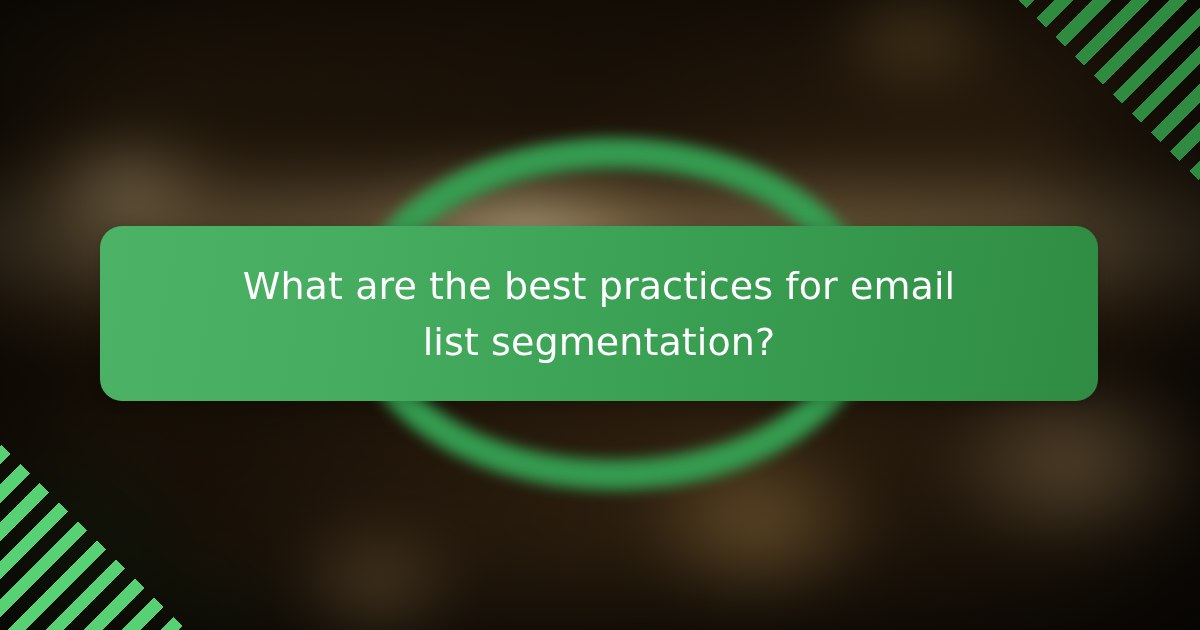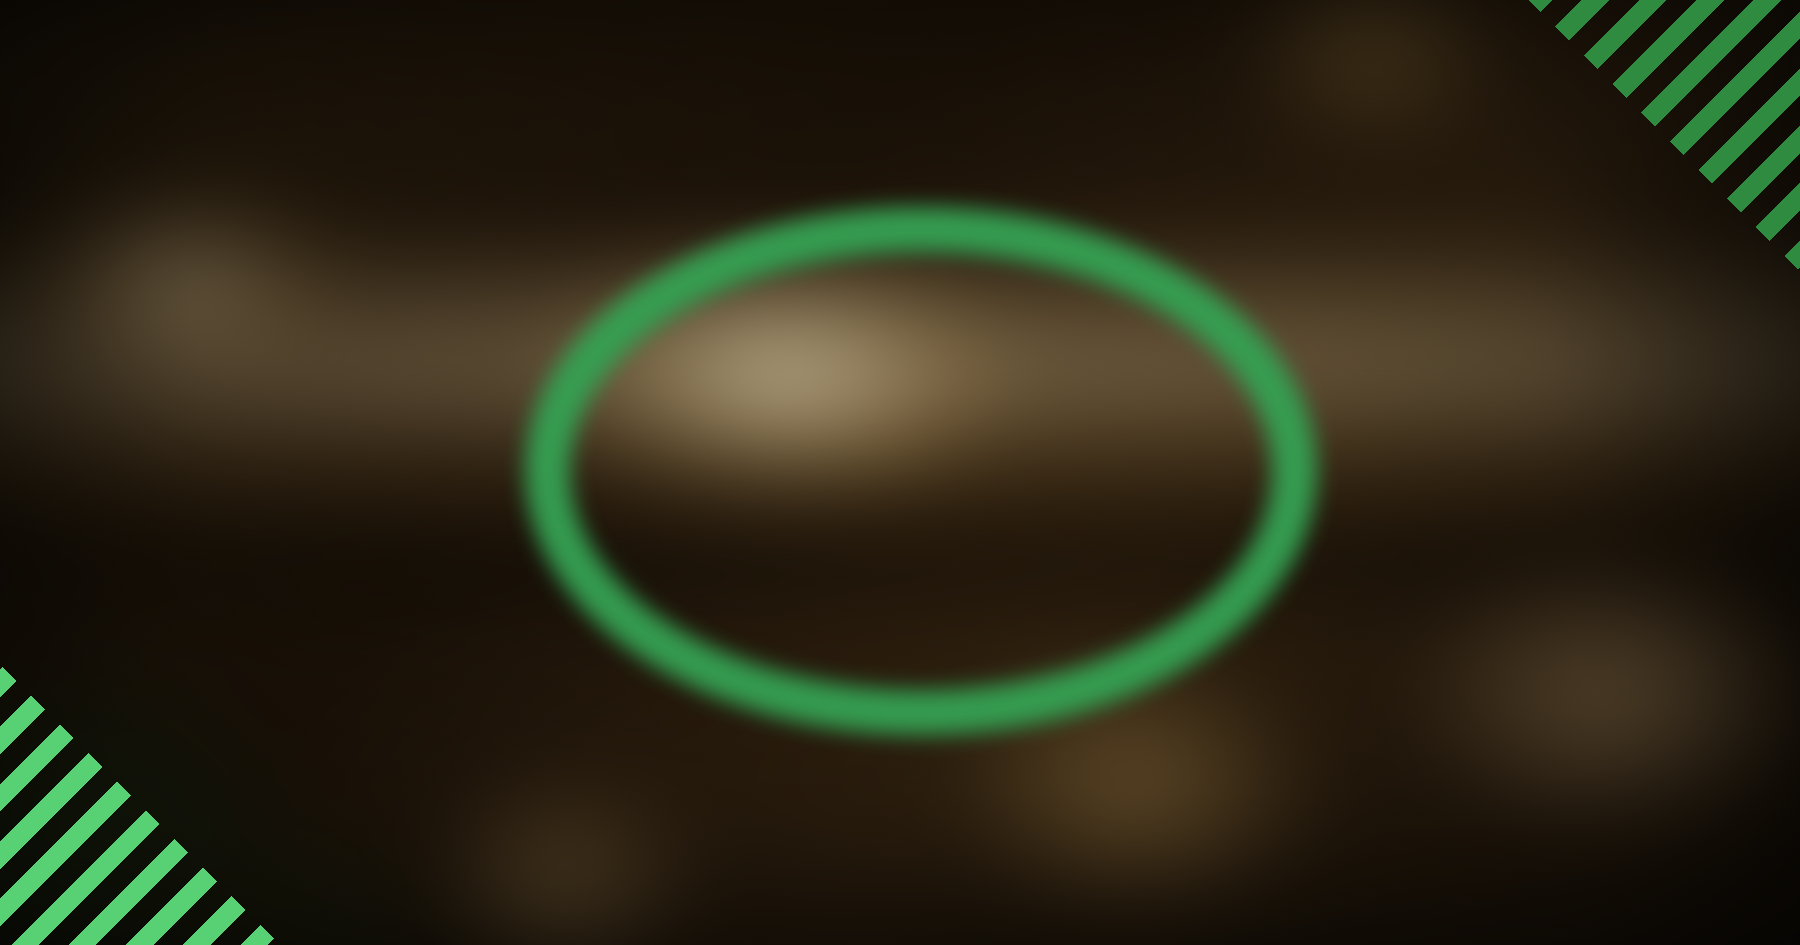--- a/index.html
+++ b/index.html
@@ -169,14 +169,17 @@
   <div class="ellipse-ring"></div>
 
   <div class="corner-deco deco-tr">
     <div class="wedge"></div>
   </div>
 
   <div class="corner-deco deco-bl">
     <div class="wedge"></div>
   </div>
 
+  <div class="question-card">
+    <div class="question-text">What are the best practices for email list segmentation?</div>
+  </div>
 
 </div>
 
 </body></html>

